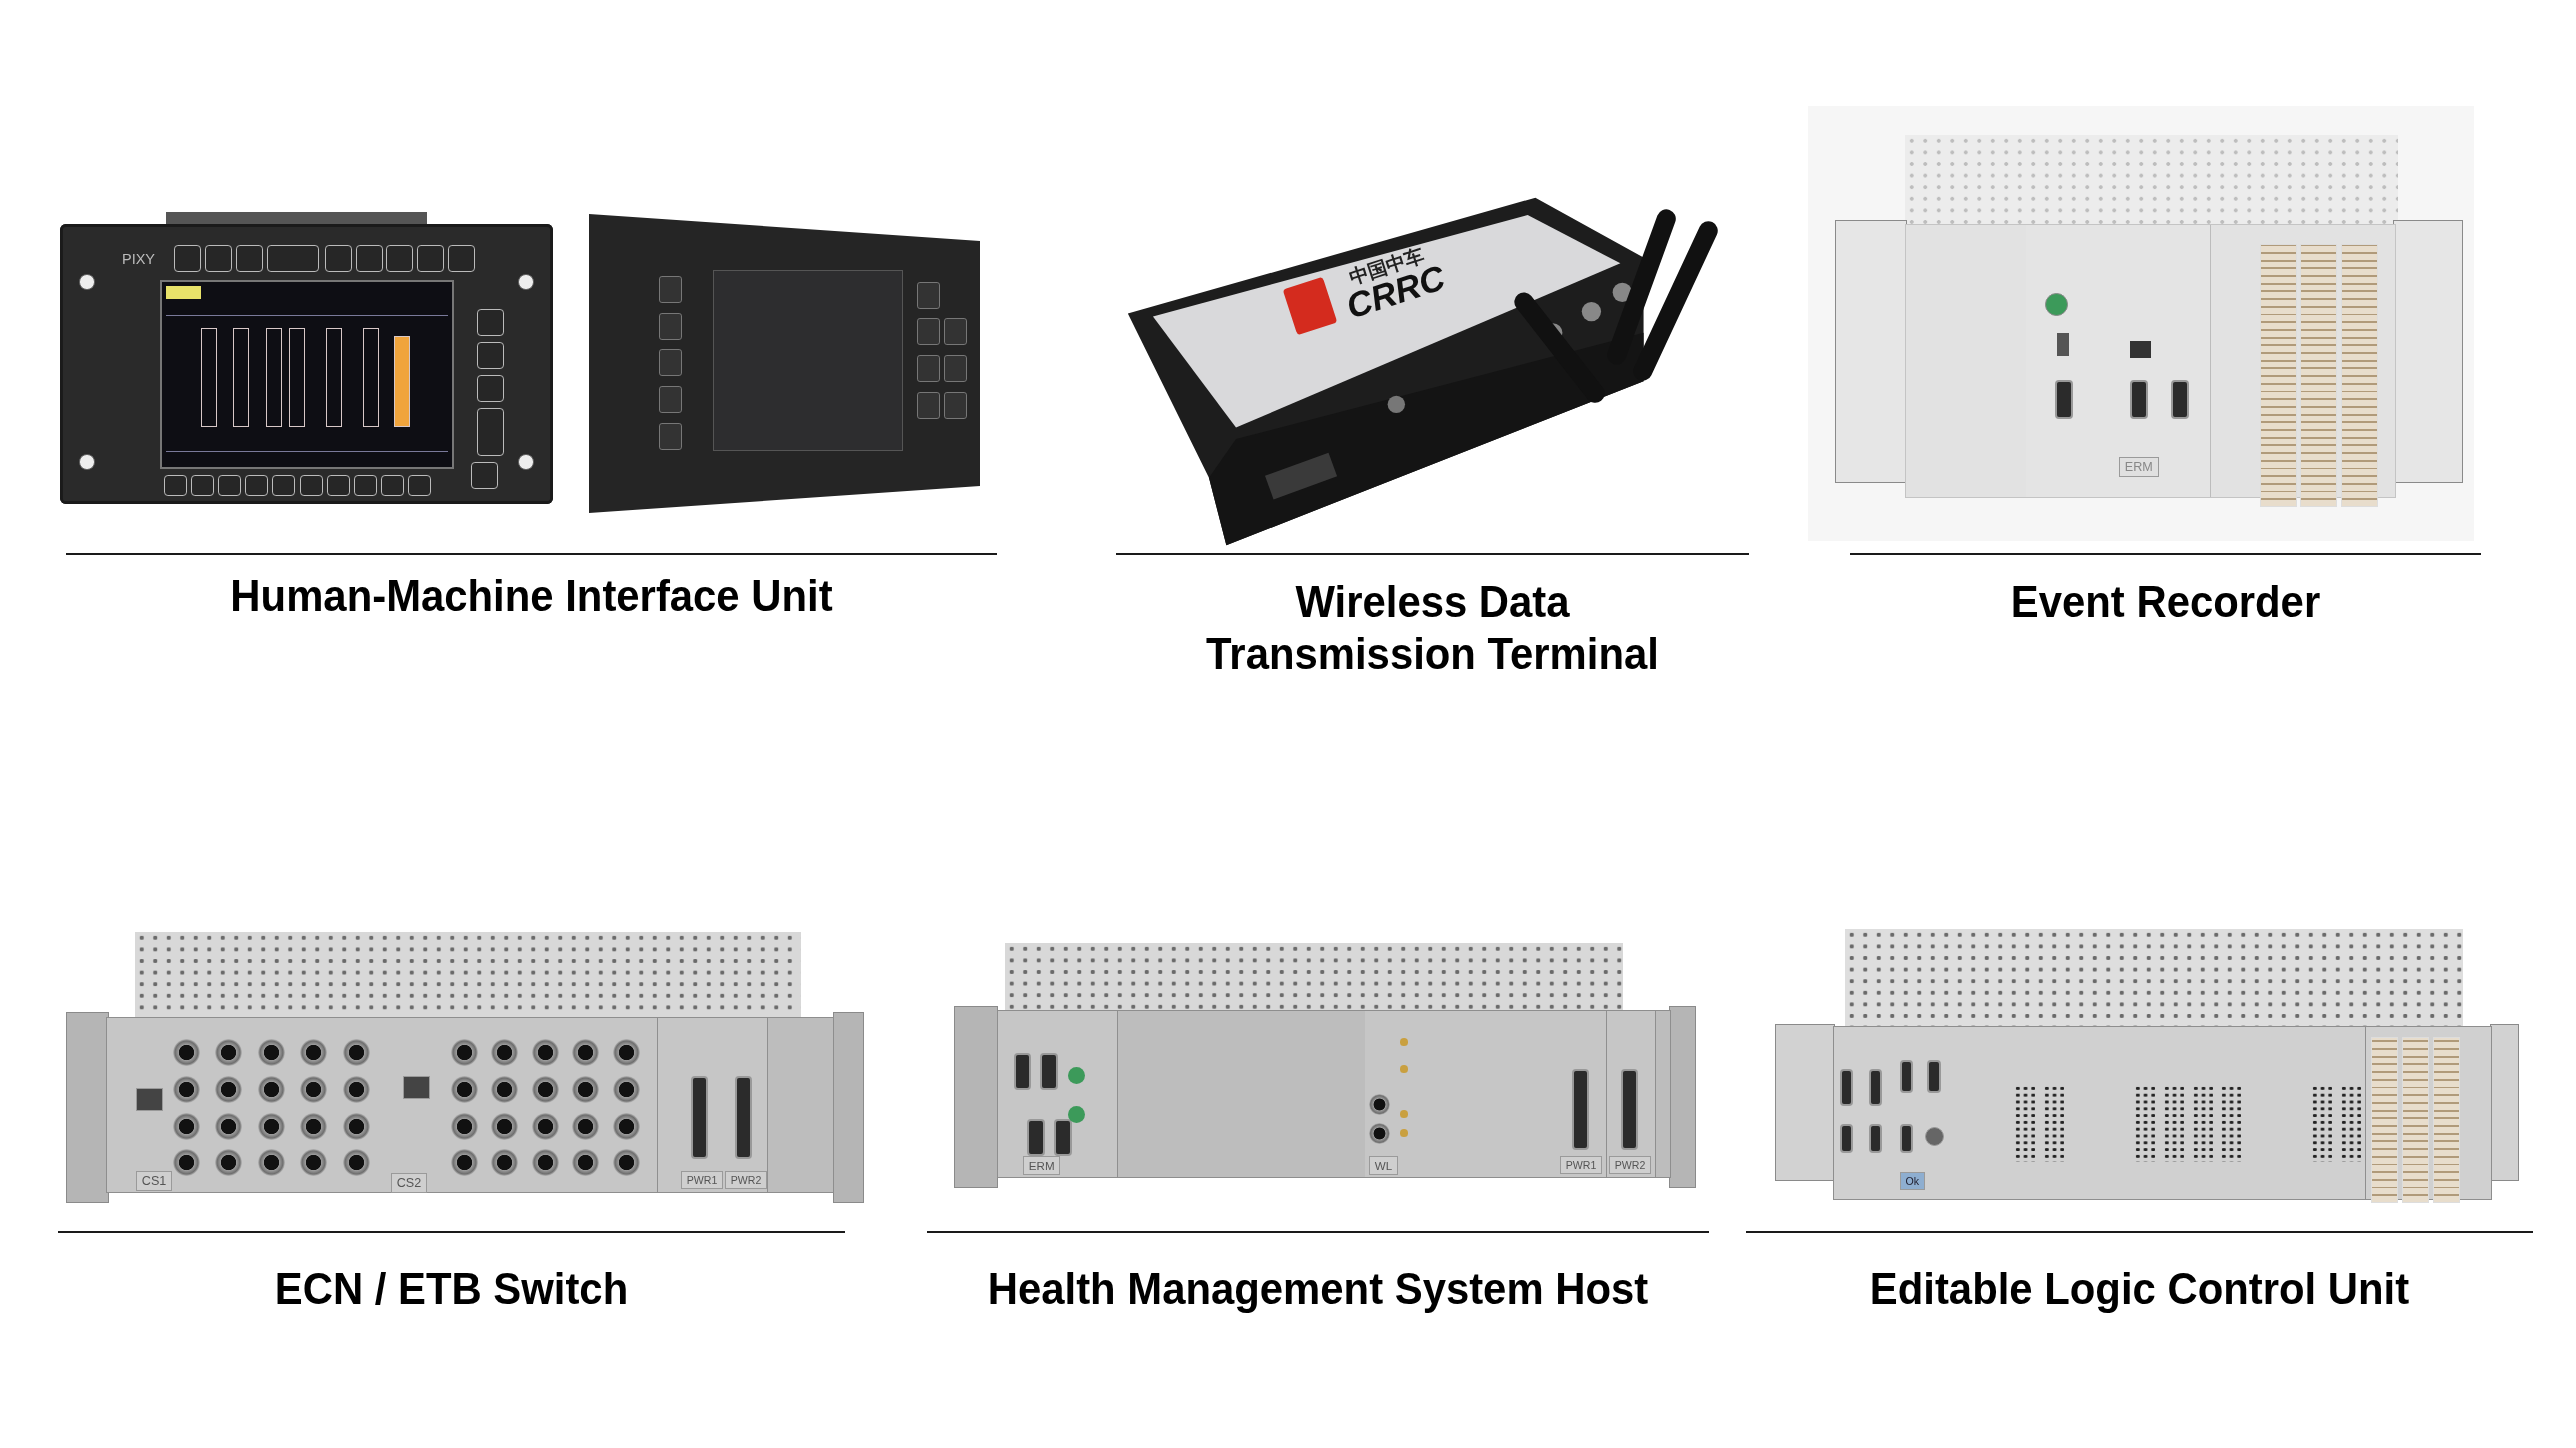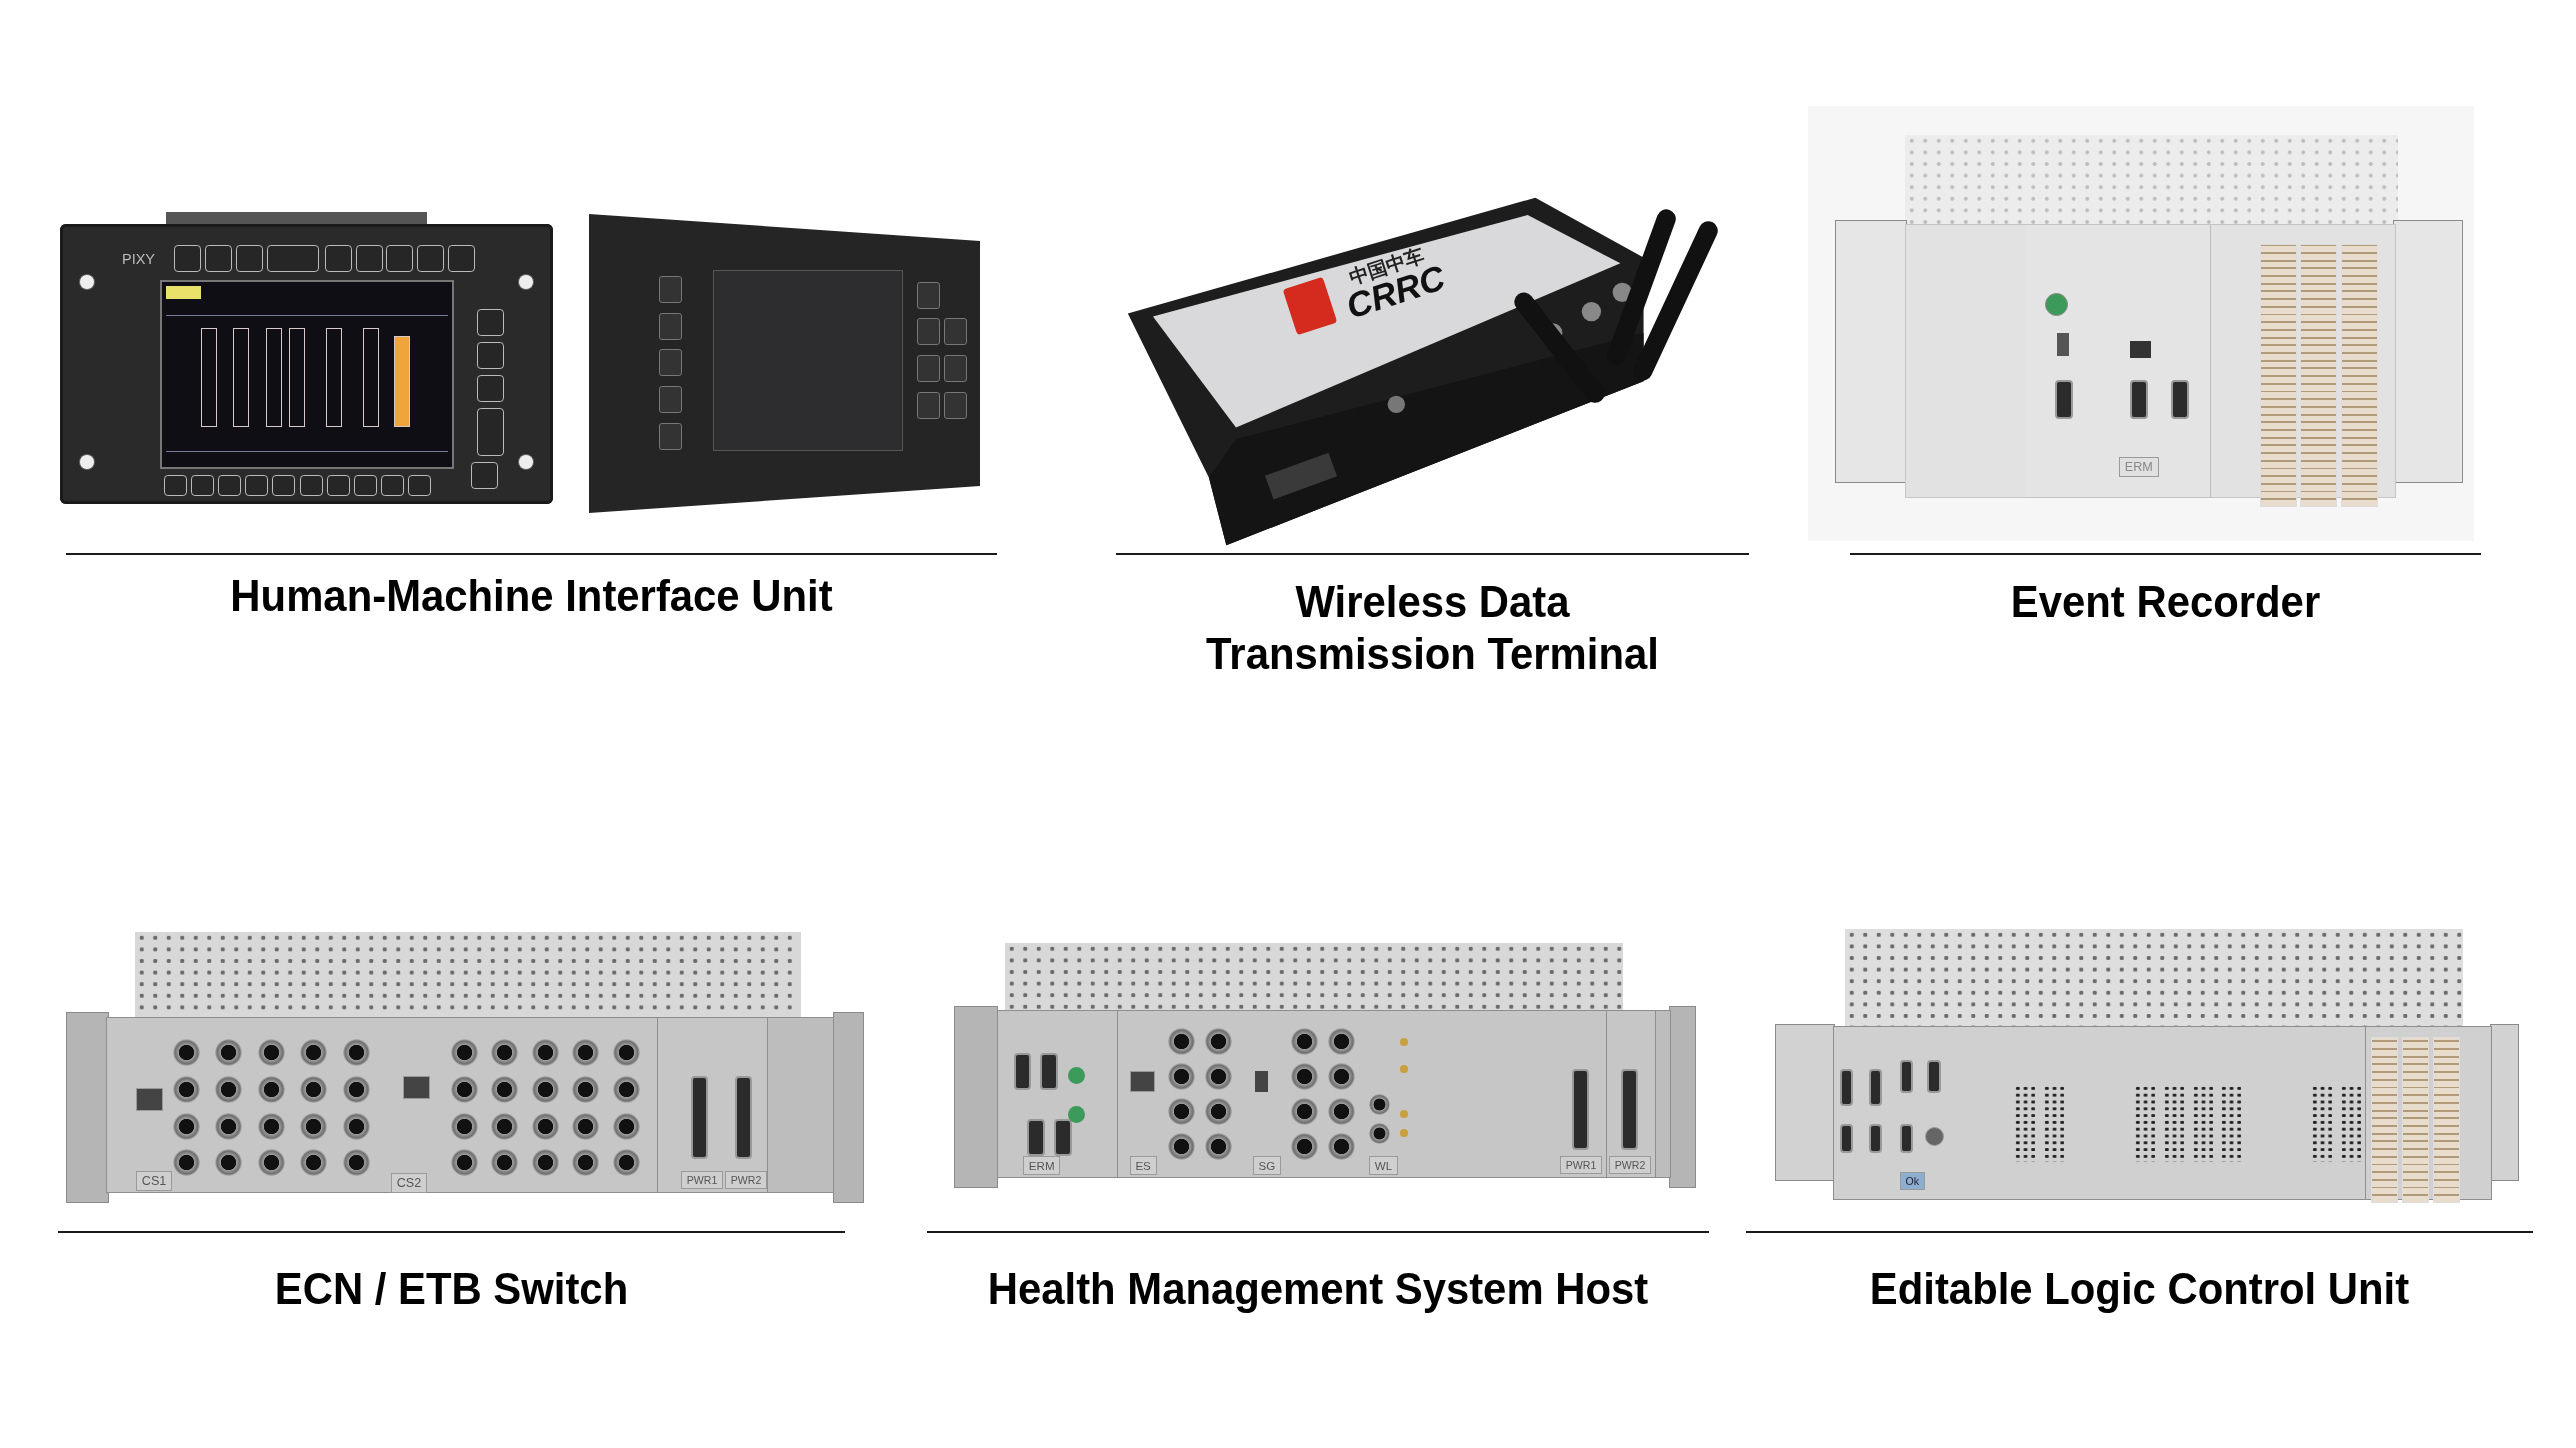--- a/index.html
+++ b/index.html
@@ -229,44 +229,20 @@
     <div class="slot" style="left:0;width:100px;">
       <div class="dsub" style="left:15.5px;top:42px;height:33px;"></div>
       <div class="dsub" style="left:42px;top:42px;height:33px;"></div>
       <div class="dsub" style="left:29px;top:108px;height:33px;"></div>
       <div class="dsub" style="left:56px;top:108px;height:33px;"></div>
       <div class="abs" style="left:70px;top:56px;width:17.4px;height:17.4px;border-radius:50%;background:#3c9a5a;"></div>
       <div class="abs" style="left:70px;top:95px;width:17.4px;height:17.4px;border-radius:50%;background:#3c9a5a;"></div>
       <span class="panel-label" style="left:25px;top:145px;font-size:11.6px;">ERM</span>
     </div>
     <div class="slot" style="left:100px;width:19.3px;"></div>
-    <div class="slot" style="left:120px;width:126px;">
-      <div class="abs" style="left:11.6px;top:60px;width:23px;height:19.3px;background:#444;border:1.9px solid #999;"></div>
-      <div class="m12" style="left:50px;top:17.4px;"></div>
-      <div class="m12" style="left:87px;top:17.4px;"></div>
-      <div class="m12" style="left:50px;top:52px;"></div>
-      <div class="m12" style="left:87px;top:52px;"></div>
-      <div class="m12" style="left:50px;top:87px;"></div>
-      <div class="m12" style="left:87px;top:87px;"></div>
-      <div class="m12" style="left:50px;top:122px;"></div>
-      <div class="m12" style="left:87px;top:122px;"></div>
-      <span class="panel-label" style="left:11.6px;top:145px;font-size:11.6px;">ES</span>
-    </div>
-    <div class="slot" style="left:245px;width:122px;">
-      <div class="abs" style="left:11.6px;top:60px;width:13.5px;height:21px;background:#444;"></div>
-      <div class="m12" style="left:48px;top:17.4px;"></div>
-      <div class="m12" style="left:85px;top:17.4px;"></div>
-      <div class="m12" style="left:48px;top:52px;"></div>
-      <div class="m12" style="left:85px;top:52px;"></div>
-      <div class="m12" style="left:48px;top:87px;"></div>
-      <div class="m12" style="left:85px;top:87px;"></div>
-      <div class="m12" style="left:48px;top:122px;"></div>
-      <div class="m12" style="left:85px;top:122px;"></div>
-      <span class="panel-label" style="left:9.7px;top:145px;font-size:11.6px;">SG</span>
-    </div>
     <div class="slot" style="left:367px;width:62px;">
       <div class="abs" style="left:35px;top:27px;width:7.7px;height:7.7px;border-radius:50%;background:#c9a040;"></div>
       <div class="abs" style="left:35px;top:54px;width:7.7px;height:7.7px;border-radius:50%;background:#c9a040;"></div>
       <div class="abs" style="left:35px;top:99px;width:7.7px;height:7.7px;border-radius:50%;background:#c9a040;"></div>
       <div class="abs" style="left:35px;top:118px;width:7.7px;height:7.7px;border-radius:50%;background:#c9a040;"></div>
       <div class="m12" style="left:3.9px;top:83px;width:21px;height:21px;"></div>
       <div class="m12" style="left:3.9px;top:112px;width:21px;height:21px;"></div>
       <span class="panel-label" style="left:3.9px;top:145px;font-size:11.6px;">WL</span>
     </div>
     <div class="slot" style="left:429px;width:33px;"></div>

